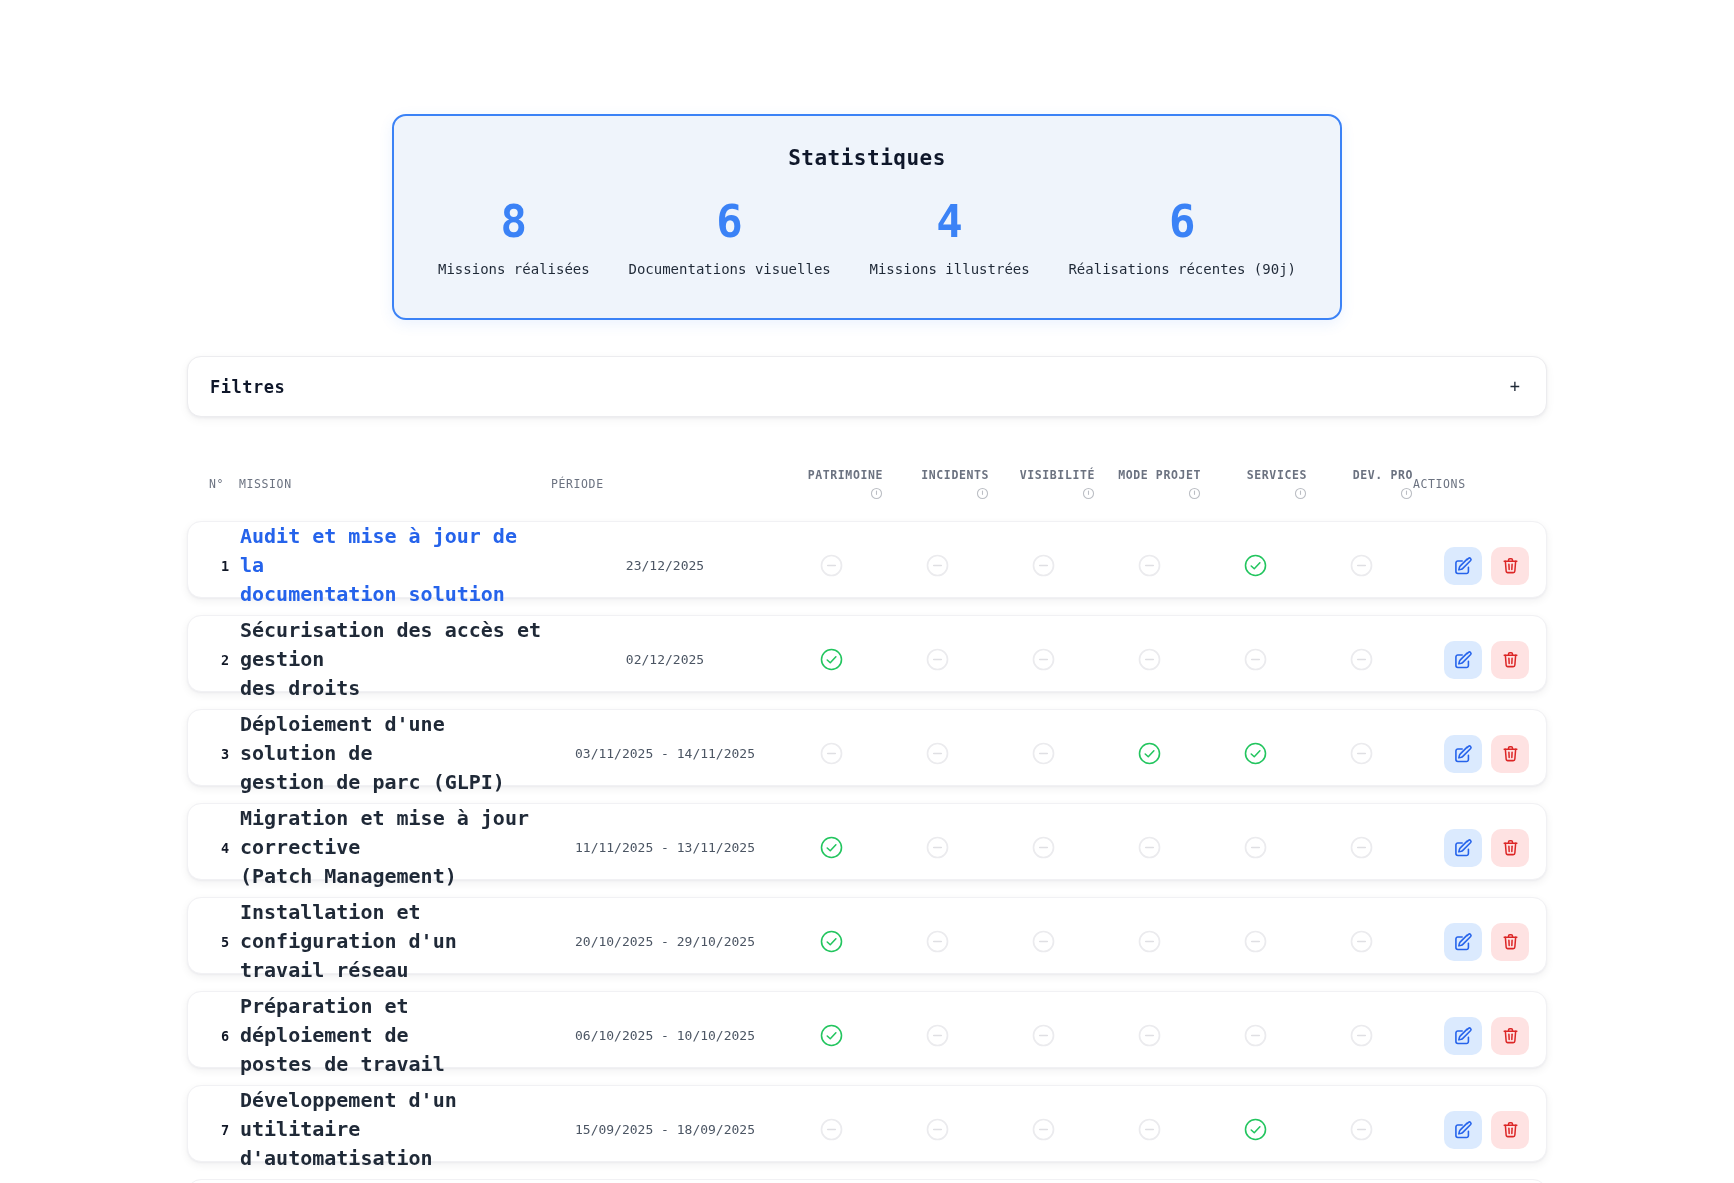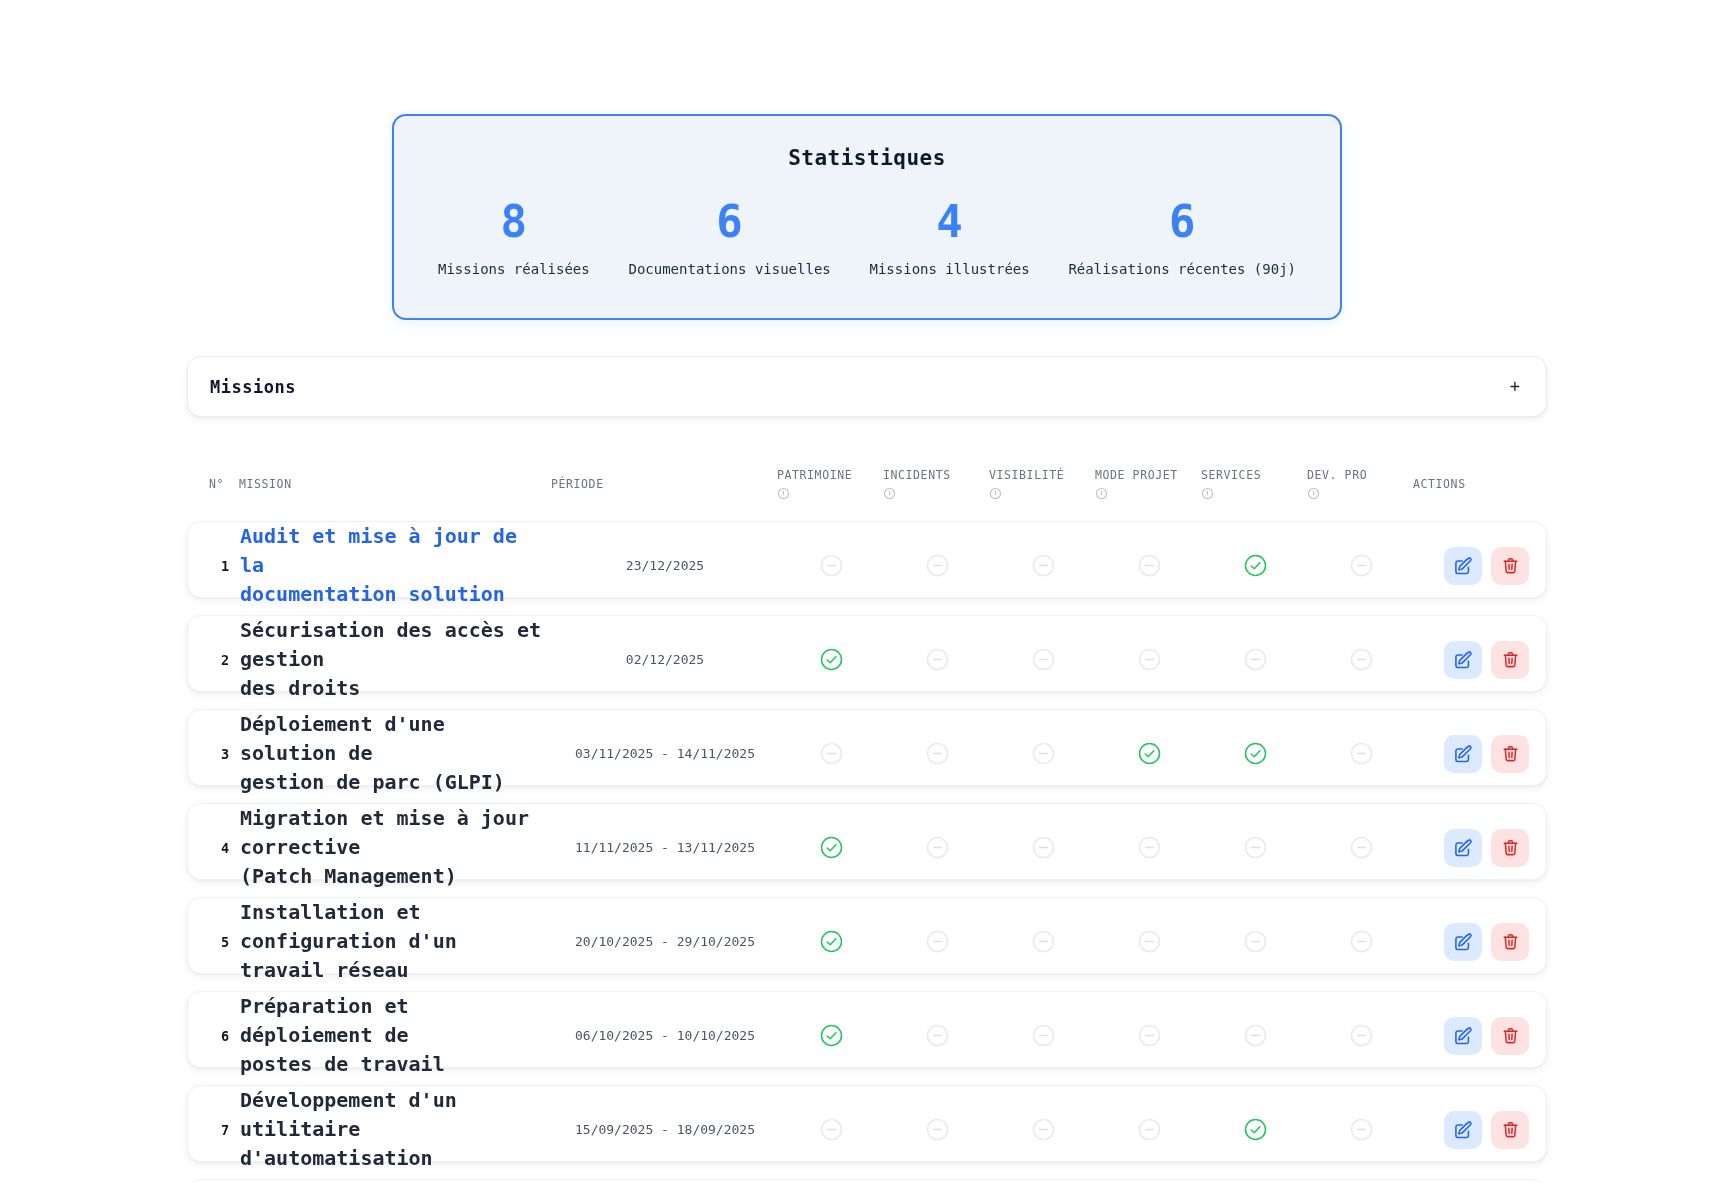--- a/index.html
+++ b/index.html
@@ -35,21 +35,21 @@
   
   .grid-row {
     display: grid;
     grid-template-columns: 30px 312px 226px repeat(6, 106px) 120px;
     align-items: center;
   }
   .table-header { padding: 30px 14px 0 22px; height: 104px; }
   .th { font-size: 11.5px; color: #6b7280; letter-spacing: .6px; font-weight: 400; }
   .th-left { text-align: left; }
   .th-center { text-align: left; }
-  .th-status { display: flex; flex-direction: column; align-items: flex-start; gap: 5px; }
+  .th-status { display: flex; flex-direction: column; align-items: flex-end; gap: 5px; font-weight: bold; }
   .info-icon { display: inline-flex; cursor: pointer; }
 
   
   .row-card {
     height: 77px; margin-bottom: 17px;
     background: #fff; border: 1px solid #f1f1f4; border-radius: 14px;
     box-shadow: 0 1px 2px rgba(16,24,40,.04), 0 3px 9px rgba(16,24,40,.06);
     padding: 0 14px 0 22px;
   }
   .row-num { font-size: 13.5px; font-weight: 700; color: #111827; text-align: center; }
@@ -90,21 +90,21 @@
       <div class="stat-item">
         <div class="stat-value">6</div>
         <div class="stat-label">Réalisations récentes (90j)</div>
       </div>
     </div>
   </section>
 
   <div class="container">
 
     <section class="filters-bar">
-      <span class="filters-title">Missions</span>
+      <span class="filters-title">Filtres</span>
       <span class="filters-toggle">+</span>
     </section>
 
     <div class="table-header grid-row">
       <div class="th th-left">N°</div>
       <div class="th th-left">MISSION</div>
       <div class="th th-center">PÉRIODE</div>
 
       <div class="th th-status">
         <span>PATRIMOINE</span>

